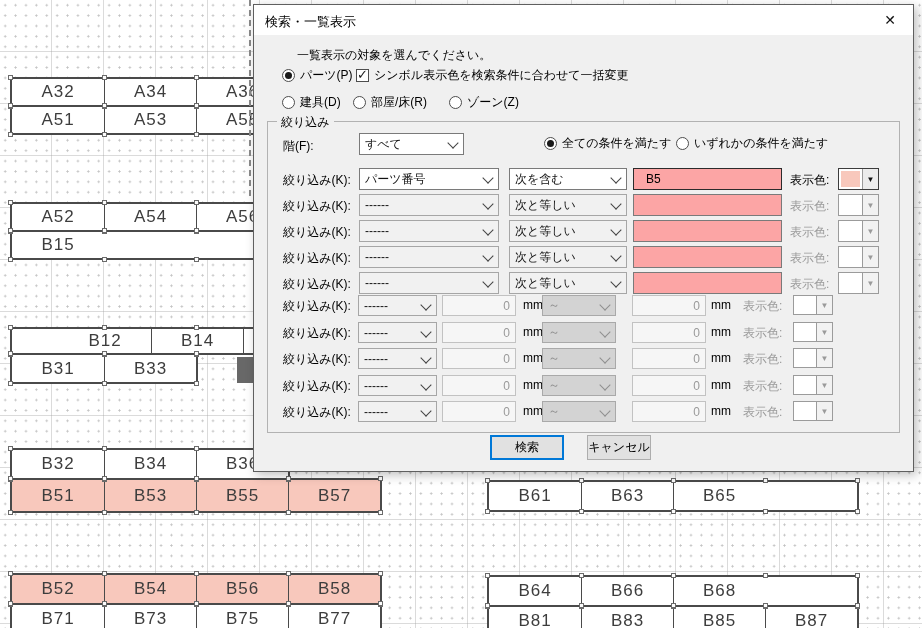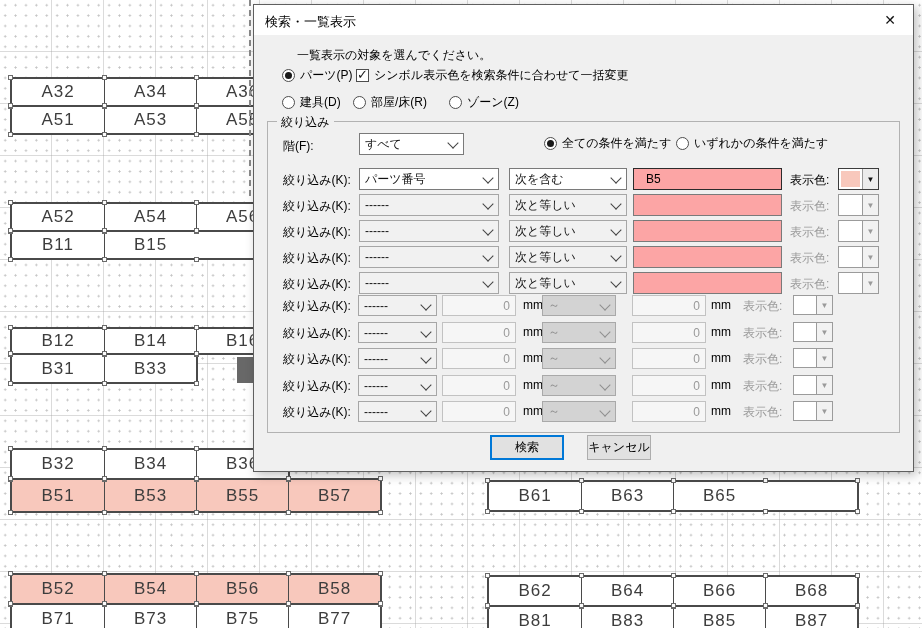--- a/index.html
+++ b/index.html
@@ -101,32 +101,31 @@
       <div class="handle" style="left: -4px; top: -4px;"></div>
       <div class="handle" style="left: -4px; top: 25px;"></div>
       <div class="handle" style="left: 90px; top: -4px;"></div>
       <div class="handle" style="left: 90px; top: 25px;"></div>
       <div class="handle" style="left: 182px; top: -4px;"></div>
       <div class="handle" style="left: 182px; top: 25px;"></div>
       <div class="handle" style="left: 274px; top: -4px;"></div>
       <div class="handle" style="left: 274px; top: 25px;"></div>
     </div>
     <div class="cell-row" style="left: 10px; top: 230px; height: 26px; width: 276px;">
-      <div class="cell">B11</div>
       <div class="cell">B15</div>
       <div class="handle" style="left: -4px; top: -4px;"></div>
       <div class="handle" style="left: -4px; top: 25px;"></div>
       <div class="handle" style="left: 90px; top: -4px;"></div>
       <div class="handle" style="left: 90px; top: 25px;"></div>
       <div class="handle" style="left: 182px; top: -4px;"></div>
       <div class="handle" style="left: 182px; top: 25px;"></div>
       <div class="handle" style="left: 274px; top: -4px;"></div>
       <div class="handle" style="left: 274px; top: 25px;"></div>
     </div>
-    <div class="cell-row" style="left: 10px; top: 327px; height: 24px; width: 276px;">
+    <div class="cell-row" style="left: 10px; top: 327px; height: 24px; width: 276px; padding-left: 47px;">
       <div class="cell">B12</div>
       <div class="cell">B14</div>
       <div class="cell">B16</div>
       <div class="handle" style="left: -4px; top: -4px;"></div>
       <div class="handle" style="left: -4px; top: 23px;"></div>
       <div class="handle" style="left: 90px; top: -4px;"></div>
       <div class="handle" style="left: 90px; top: 23px;"></div>
       <div class="handle" style="left: 182px; top: -4px;"></div>
       <div class="handle" style="left: 182px; top: 23px;"></div>
       <div class="handle" style="left: 274px; top: -4px;"></div>
@@ -207,21 +206,20 @@
       <div class="cell">B73</div>
       <div class="cell">B75</div>
       <div class="cell">B77</div>
       <div class="handle" style="left: -4px; top: -4px;"></div>
       <div class="handle" style="left: 90px; top: -4px;"></div>
       <div class="handle" style="left: 182px; top: -4px;"></div>
       <div class="handle" style="left: 274px; top: -4px;"></div>
       <div class="handle" style="left: 366px; top: -4px;"></div>
     </div>
     <div class="cell-row" style="left: 487px; top: 575px; height: 28px; width: 368px;">
-      <div class="cell">B62</div>
       <div class="cell">B64</div>
       <div class="cell">B66</div>
       <div class="cell">B68</div>
       <div class="handle" style="left: -4px; top: -4px;"></div>
       <div class="handle" style="left: -4px; top: 27px;"></div>
       <div class="handle" style="left: 90px; top: -4px;"></div>
       <div class="handle" style="left: 90px; top: 27px;"></div>
       <div class="handle" style="left: 182px; top: -4px;"></div>
       <div class="handle" style="left: 182px; top: 27px;"></div>
       <div class="handle" style="left: 274px; top: -4px;"></div>

